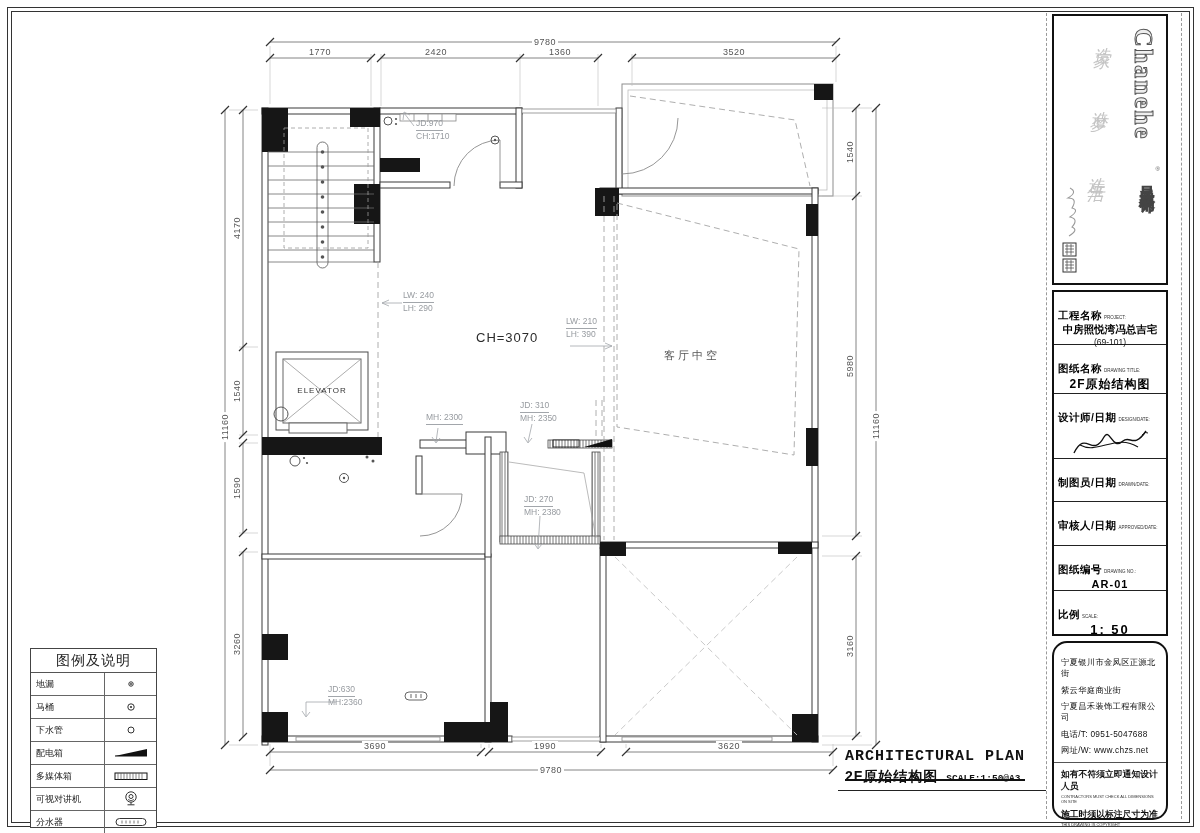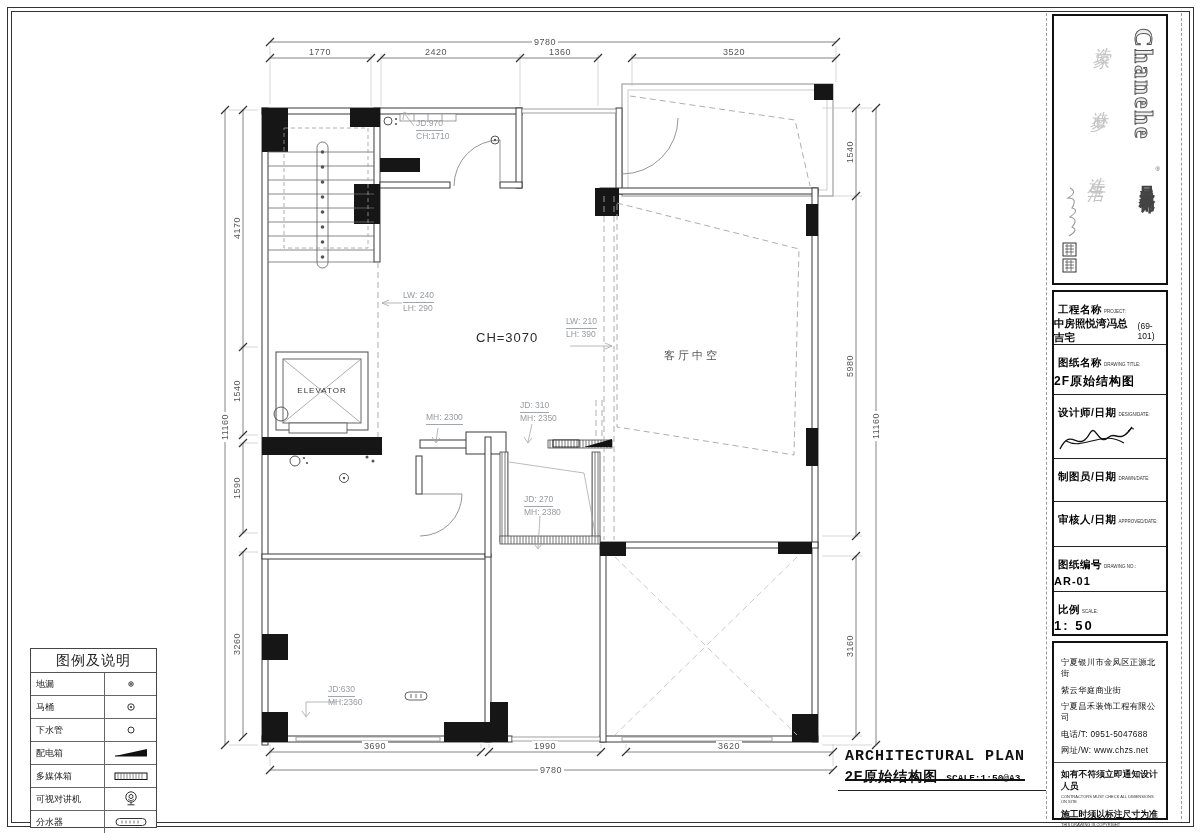--- a/index.html
+++ b/index.html
@@ -38,30 +38,30 @@
             letter-spacing:2px;color:#eee;-webkit-text-stroke:1px #555;}
   .brand-cn{position:absolute;right:10px;top:158px;writing-mode:vertical-rl;
             font-size:15px;font-weight:bold;letter-spacing:4px;color:#eee;
             -webkit-text-stroke:0.8px #444;}
   .reg{position:absolute;right:6px;top:150px;font-size:6px;color:#555;}
   .slogan{position:absolute;writing-mode:vertical-rl;font-family:"Liberation Serif",serif;
           font-style:italic;font-size:17px;color:#c4c4c4;letter-spacing:4px;}
   .tb{top:290px;height:346px;display:flex;flex-direction:column;}
   .tb-block{border-bottom:1px solid #222;display:flex;flex-direction:column;}
   .tb-block:last-child{border-bottom:none;}
-  .tb-label{display:flex;align-items:baseline;gap:2px;padding:11px 4px 0 4px;}
+  .tb-label{display:flex;align-items:baseline;gap:2px;padding:17px 4px 0 4px;}
   .tb-label .cn{font-size:10.5px;font-weight:bold;color:#000;letter-spacing:.5px;}
   .tb-label .en{font-size:4.5px;color:#333;}
-  .tb-val{flex:1;display:flex;flex-direction:row;align-items:center;justify-content:flex-start;}
+  .tb-val{flex:1;display:flex;flex-direction:column;align-items:center;justify-content:flex-end;}
   .pj-name{font-size:10.5px;font-weight:bold;color:#000;}
   .pj-no{font-size:8.5px;color:#111;}
   .dt-val{font-size:12px;font-weight:bold;color:#000;letter-spacing:1px;}
   .no-val{font-size:11px;font-weight:bold;letter-spacing:1px;color:#000;}
   .sc-val{font-size:13px;font-weight:bold;color:#000;letter-spacing:2px;}
-  .cmp{top:641px;height:179px;padding:14px 7px 0 7px;}
+  .cmp{top:641px;height:179px;padding:14px 7px 0 7px;border-radius:15px;}
   .cmp .line{font-size:8.3px;color:#111;margin-bottom:5.5px;letter-spacing:.3px;}
   .cmp .div{border-top:1.5px solid #555;margin:4px -7px 6px -7px;}
   .cmp .ncn{font-size:8.8px;font-weight:bold;color:#111;margin-bottom:1px;}
   .cmp .nen{font-size:4px;color:#333;margin-bottom:5px;}
   
   .foot-title{left:845px;top:748px;font-family:"Liberation Mono",monospace;font-size:15px;
               font-weight:bold;color:#111;letter-spacing:1px;border-bottom:2px solid #111;
               padding-bottom:14px;}
   .foot-sub{left:845px;top:768px;display:flex;align-items:baseline;gap:8px;}
   .foot-sub .cnt{font-size:14px;font-weight:bold;color:#111;letter-spacing:1px;}

